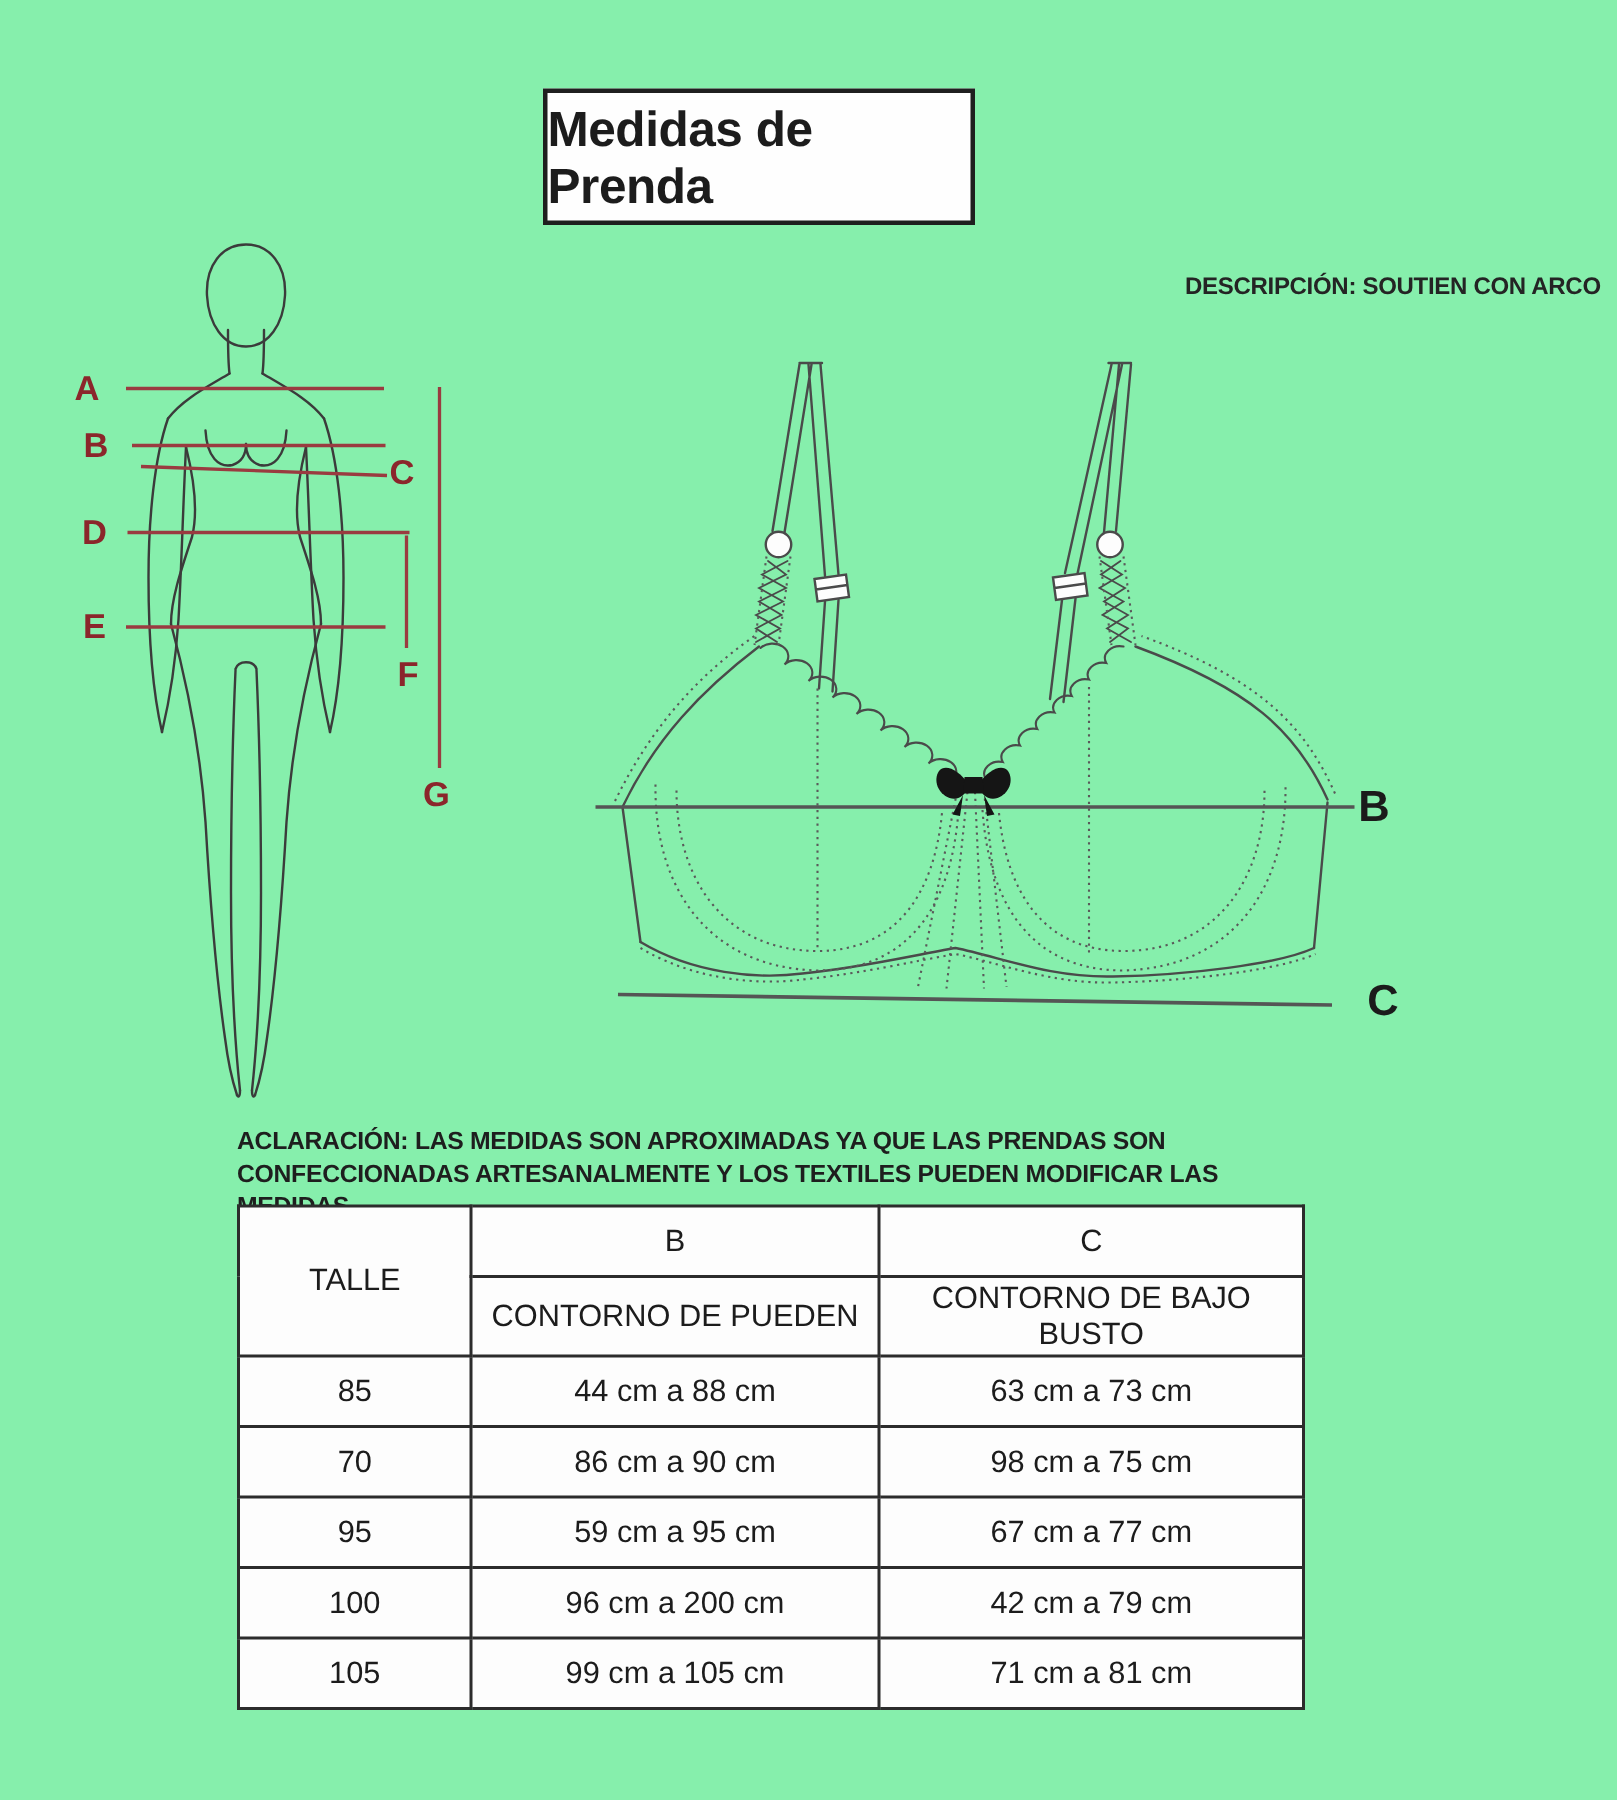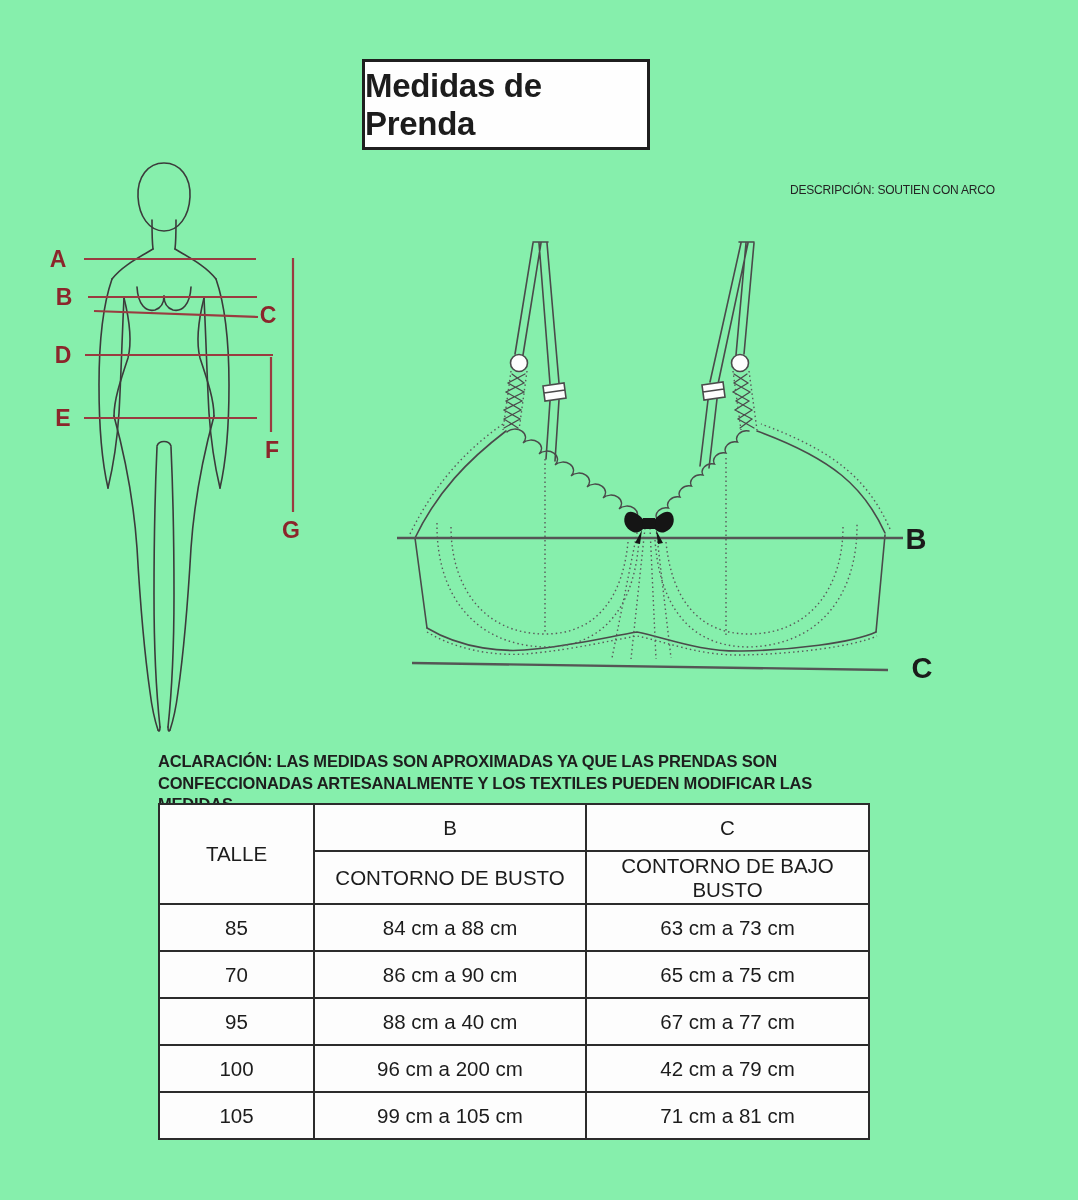--- a/index.html
+++ b/index.html
@@ -10,21 +10,21 @@
     color:#1d1d1d;
     padding-left:36px;
   }
   .title-box{
     position:absolute;left:362px;top:59px;width:288px;height:91px;
     border:3px solid #1f1f1f;display:flex;align-items:center;justify-content:center;
     box-sizing:border-box;background:#fefefe;
   }
   .title-box .t{font-size:33px;font-weight:600;letter-spacing:-0.3px;color:#1c1c1c;}
   .description{
-    position:absolute;left:790px;top:183px;font-size:12px;font-weight:400;
+    position:absolute;left:790px;top:183px;font-size:16px;font-weight:700;
     letter-spacing:-0.2px;color:#242424;white-space:nowrap;
   }
   .note{
     position:absolute;left:158px;top:751px;width:682px;
     font-size:16.5px;font-weight:700;line-height:21.5px;color:#1e1e1e;letter-spacing:-0.2px;
   }
   svg{position:absolute;}
   .fig-label{
     position:absolute;transform:translate(-50%,-50%);
     font-size:23px;font-weight:600;color:#8b262b;line-height:1;
@@ -162,36 +162,36 @@
         <col style="width:272px">
         <col style="width:283px">
     </colgroup>
     <tbody>
       <tr class="h1">
         <td rowspan="2">TALLE</td>
         <td>B</td>
         <td>C</td>
       </tr>
       <tr class="h2">
-        <td>CONTORNO DE BUSTO</td>
+        <td>CONTORNO DE PUEDEN</td>
         <td>CONTORNO DE BAJO BUSTO</td>
       </tr>
       <tr class="r">
         <td>85</td>
-        <td>84 cm a 88 cm</td>
+        <td>44 cm a 88 cm</td>
         <td>63 cm a 73 cm</td>
       </tr>
       <tr class="r">
         <td>70</td>
         <td>86 cm a 90 cm</td>
-        <td>65 cm a 75 cm</td>
+        <td>98 cm a 75 cm</td>
       </tr>
       <tr class="r">
         <td>95</td>
-        <td>88 cm a 40 cm</td>
+        <td>59 cm a 95 cm</td>
         <td>67 cm a 77 cm</td>
       </tr>
       <tr class="r">
         <td>100</td>
         <td>96 cm a 200 cm</td>
         <td>42 cm a 79 cm</td>
       </tr>
       <tr class="r">
         <td>105</td>
         <td>99 cm a 105 cm</td>

